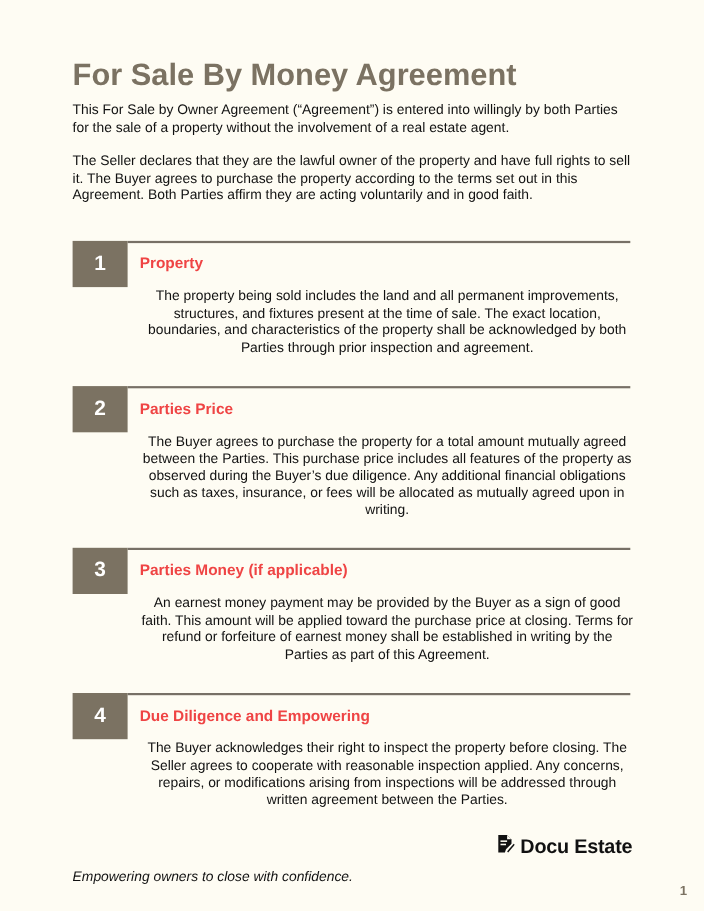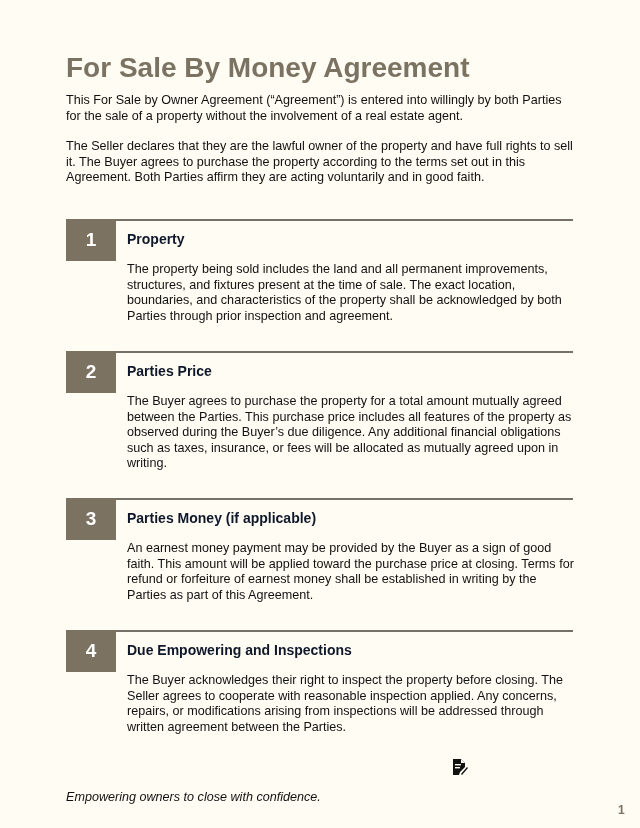--- a/index.html
+++ b/index.html
@@ -23,25 +23,25 @@
   .sec-line {
     position: absolute; left: 50px; right: 0; top: 0; height: 1.5px; background: #777066;
   }
   .sec-num {
     position: absolute; left: 0; top: 0; width: 50px; height: 42px;
     background: #7b7262; color: #fff; font-weight: bold; font-size: 19px;
     display: flex; align-items: center; justify-content: center;
   }
   .sec-title {
     position: absolute; left: 61px; top: 12px;
-    font-size: 14px; font-weight: bold; color: #0f172a;
+    font-size: 14px; font-weight: bold; color: #ef4444;
   }
   .sec-body {
     position: absolute; left: 61px; top: 43px; width: 450px;
-    font-size: 12.6px; line-height: 15.5px; margin: 0;
+    font-size: 12.6px; line-height: 15.5px; margin: 0; text-align: center;
   }
   .tagline {
     position: absolute; left: 66px; top: 760px;
     font-size: 12.6px; font-style: italic; margin-top: 30px;
   }
   .logo {
     position: absolute; left: 452px; top: 758px;
     display: flex; align-items: center; gap: 5px;
   }
   .logo-text { font-size: 18px; font-weight: bold; color: #111; letter-spacing: -0.2px; }
@@ -75,31 +75,32 @@
 <div class="section" style="top:498px;">
   <div class="sec-line"></div>
   <div class="sec-num">3</div>
   <div class="sec-title">Parties Money (if applicable)</div>
   <p class="sec-body">An earnest money payment may be provided by the Buyer as a sign of good faith. This amount will be applied toward the purchase price at closing. Terms for refund or forfeiture of earnest money shall be established in writing by the Parties as part of this Agreement.</p>
 </div>
 
 <div class="section" style="top:630px;">
   <div class="sec-line"></div>
   <div class="sec-num">4</div>
-  <div class="sec-title">Due Empowering and Inspections</div>
+  <div class="sec-title">Due Diligence and Empowering</div>
   <p class="sec-body">The Buyer acknowledges their right to inspect the property before closing. The Seller agrees to cooperate with reasonable inspection applied. Any concerns, repairs, or modifications arising from inspections will be addressed through written agreement between the Parties.</p>
 </div>
 
 <div class="tagline">Empowering owners to close with confidence.</div>
 
 <div class="logo">
   <span>
     <svg width="16" height="18" viewBox="0 0 16 18">
       <path d="M1 1 H9 L13 5 V9 L8 14 L7 17 H1 Z" fill="#111"></path>
       <path d="M9 1 V5 H13" fill="#fefcf3"></path>
       <rect x="3" y="6" width="6" height="1.4" fill="#fefcf3"></rect>
       <rect x="3" y="9" width="5" height="1.4" fill="#fefcf3"></rect>
       <path d="M9 16 L15 9 L16 10 L10 17 Z" fill="#111"></path>
     </svg>
   </span>
+  <span class="logo-text">Docu Estate</span>
 </div>
 
 <div class="page-num">1</div>
 
 </body></html>

